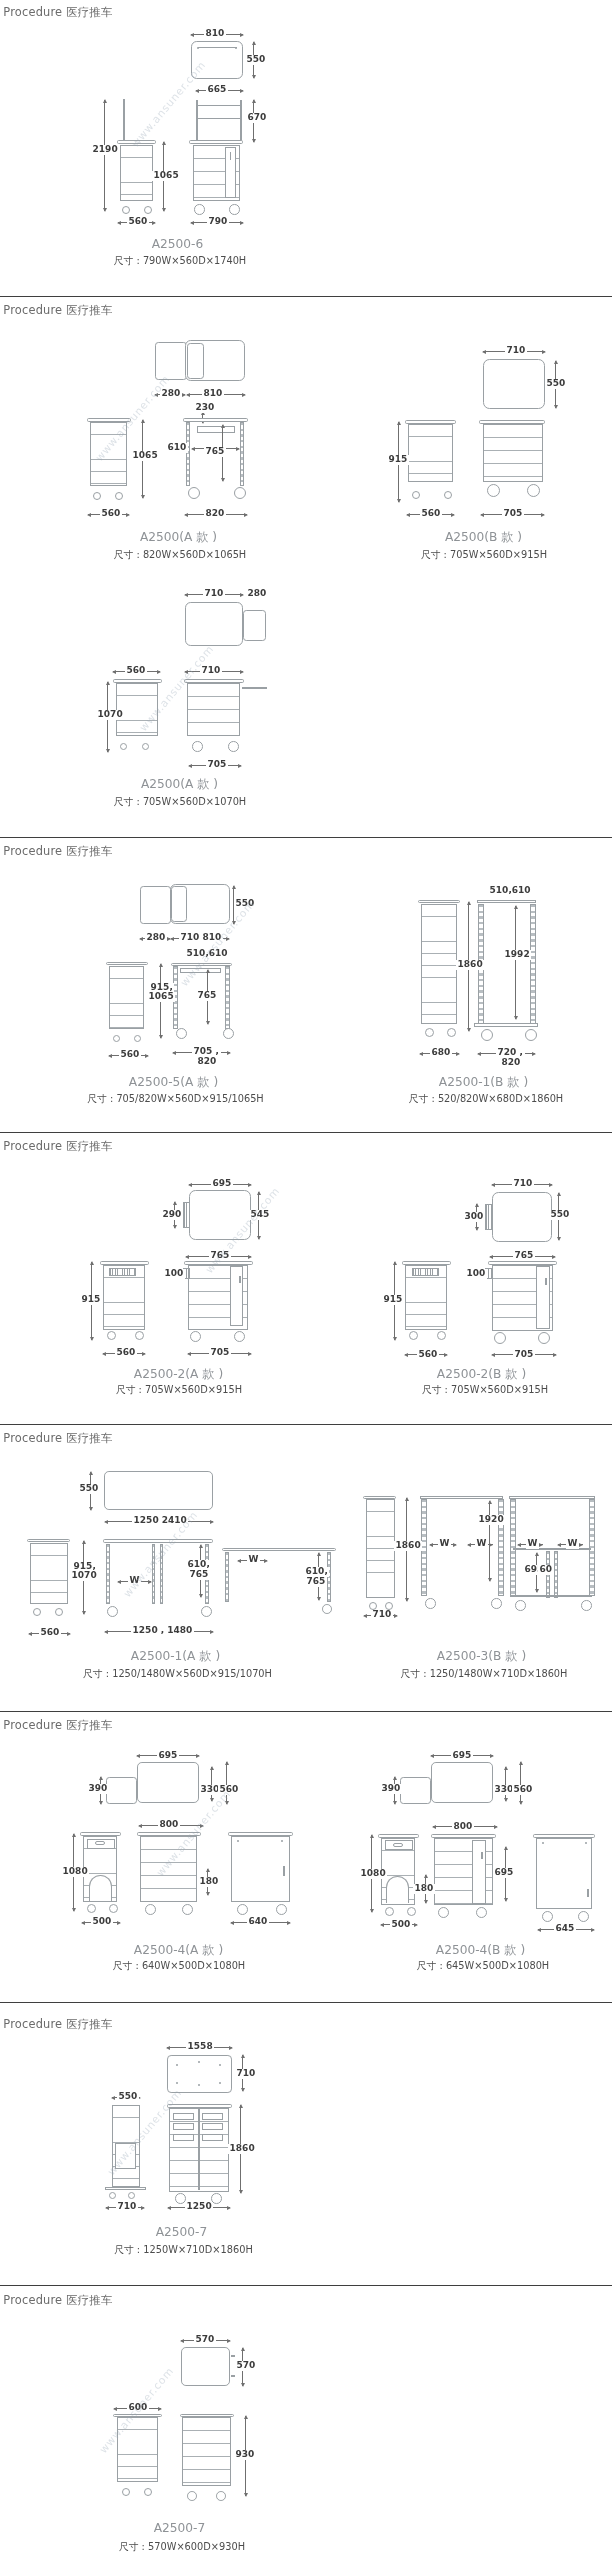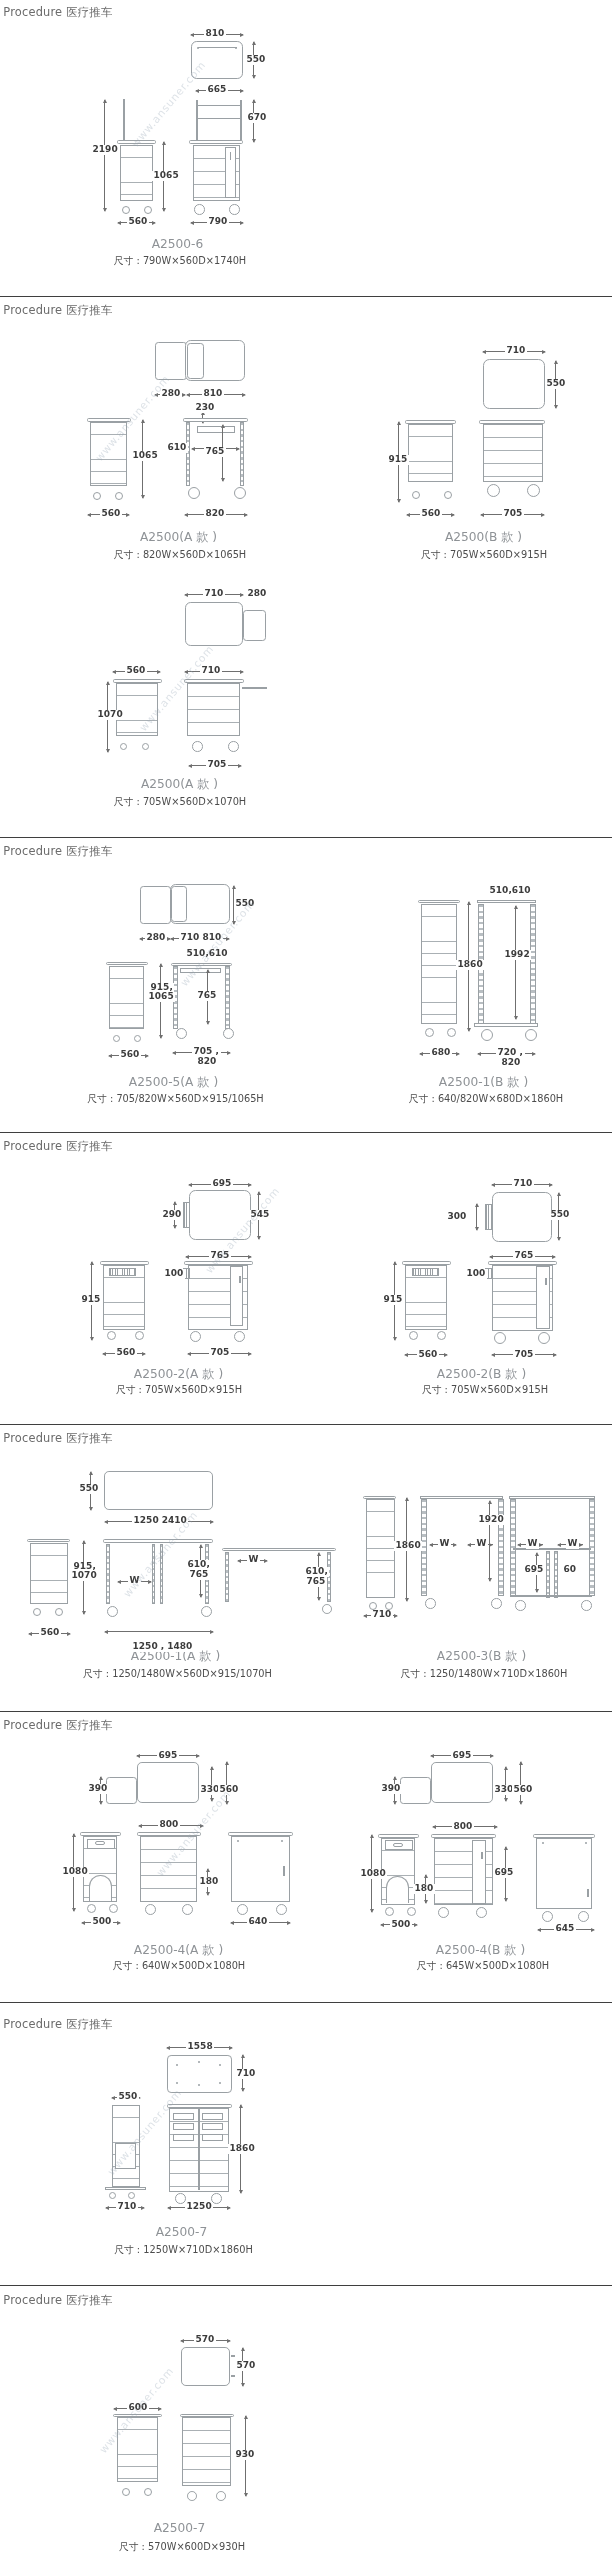--- a/index.html
+++ b/index.html
@@ -218,21 +218,21 @@
     <div class="cs" style="left:481px;top:190px;width:12.2px;height:12.2px"></div>
     <div class="cs" style="left:525px;top:190px;width:12.2px;height:12.2px"></div>
     <div class="dlv" style="left:468px;top:63px;height:129px"></div>
     <div class="dim" style="left:456px;top:121px">1860</div>
     <div class="dlv" style="left:515px;top:67px;height:113px"></div>
     <div class="dim" style="left:503px;top:111px">1992</div>
     <div class="dlh" style="left:478px;top:214px;width:57px"></div>
     <div class="dim" style="left:496px;top:209px">720 ,</div>
     <div class="dim" style="left:500px;top:219px">820</div>
     <div class="cap" style="left:412px;top:235px;width:143px">A2500-1(B 款 )</div>
-    <div class="siz" style="left:390px;top:254px;width:192px">尺寸 : 640/820W×680D×1860H</div>
+    <div class="siz" style="left:390px;top:254px;width:192px">尺寸 : 520/820W×680D×1860H</div>
   </div>
   <div class="divider" style="top:1132px"></div>
 
   <div class="sec" style="top:1134px;height:290px">
     <div class="hdr" style="left:3.3px;top:4.9px">Procedure 医疗推车</div>
     <div class="wm" style="left:188px;top:90px">www.ansuner.com</div>
 
     <div class="tv" style="left:189px;top:56px;width:62px;height:50px;border-radius:6.5px"></div>
     <div class="vent" style="left:183px;top:68px;width:6.5px;height:26px"></div>
     <div class="dlh" style="left:189px;top:50px;width:62px"></div>
@@ -265,21 +265,21 @@
     <div class="cap" style="left:105px;top:232px;width:147px">A2500-2(A 款 )</div>
     <div class="siz" style="left:73px;top:250px;width:212px">尺寸 : 705W×560D×915H</div>
 
     <div class="tv" style="left:492px;top:58px;width:60px;height:50px;border-radius:6.5px"></div>
     <div class="vent" style="left:485px;top:70px;width:6.5px;height:26px"></div>
     <div class="dlh" style="left:492px;top:50px;width:60px"></div>
     <div class="dim" style="left:512px;top:45px">710</div>
     <div class="dlv" style="left:558px;top:59px;height:47px"></div>
     <div class="dim" style="left:549px;top:76px">550</div>
     <div class="dlv" style="left:476px;top:70px;height:26px"></div>
-    <div class="dim" style="left:446px;top:78px">300</div>
+    <div class="dim" style="left:463px;top:78px">300</div>
     <div class="dlh" style="left:490px;top:122px;width:65px"></div>
     <div class="dim" style="left:513px;top:117px">765</div>
     <div class="tb" style="left:488px;top:127px;width:69px;height:4.1px"></div>
     <div class="bx drw" style="left:492px;top:131px;width:61px;height:66px"></div>
     <div class="bx" style="left:536px;top:132px;width:14px;height:63px"></div>
     <div class="ln" style="left:545px;top:144px;width:1.6px;height:6.5px"></div>
     <div class="vent" style="left:485px;top:134px;width:7.3px;height:10.6px"></div>
     <div class="dim" style="left:465px;top:135px">100</div>
     <div class="cs" style="left:494px;top:198px;width:12.2px;height:12.2px"></div>
     <div class="cs" style="left:538px;top:198px;width:12.2px;height:12.2px"></div>
@@ -323,21 +323,21 @@
     <div class="post" style="left:160px;top:118px;width:3.3px;height:60px"></div>
     <div class="post" style="left:205px;top:118px;height:60px"></div>
     <div class="dlh" style="left:118px;top:155px;width:33px"></div>
     <div class="dim" style="left:128px;top:150px">W</div>
     <div class="dlv" style="left:200px;top:119px;height:52px"></div>
     <div class="dim" style="left:186px;top:134px">610,</div>
     <div class="dim" style="left:188px;top:144px">765</div>
     <div class="cs" style="left:107px;top:180px;width:11.4px;height:11.4px"></div>
     <div class="cs" style="left:201px;top:180px;width:11.4px;height:11.4px"></div>
     <div class="dlh" style="left:105px;top:205px;width:108px"></div>
-    <div class="dim" style="left:131px;top:216px">1250 , 1480</div>
+    <div class="dim" style="left:131px;top:200px">1250 , 1480</div>
     <div class="tb" style="left:222px;top:122px;width:114px;height:3.3px"></div>
     <div class="post" style="left:225px;top:126px;height:50px"></div>
     <div class="post" style="left:327px;top:126px;height:50px"></div>
     <div class="dlh" style="left:238px;top:134px;width:29px"></div>
     <div class="dim" style="left:247px;top:129px">W</div>
     <div class="dlv" style="left:318px;top:127px;height:47px"></div>
     <div class="dim" style="left:304px;top:141px">610,</div>
     <div class="dim" style="left:305px;top:151px">765</div>
     <div class="cs" style="left:322px;top:178px;width:9.8px;height:9.8px"></div>
     <div class="cap" style="left:102px;top:222px;width:147px">A2500-1(A 款 )</div>
@@ -367,21 +367,21 @@
     <div class="post" style="left:589px;top:73px;width:5.7px;height:97px"></div>
     <div class="dlh" style="left:518px;top:118px;width:24.5px"></div>
     <div class="dim" style="left:526px;top:113px">W</div>
     <div class="dlh" style="left:558px;top:118px;width:24.5px"></div>
     <div class="dim" style="left:566px;top:113px">W</div>
     <div class="ln" style="left:513px;top:122px;width:78px;height:1.6px"></div>
     <div class="post" style="left:546px;top:125px;height:47px"></div>
     <div class="post" style="left:554px;top:125px;height:47px"></div>
     <div class="dlv" style="left:536px;top:127px;height:39px"></div>
     <div class="dim" style="left:523px;top:139px">695</div>
-    <div class="dim" style="left:562px;top:139px">60</div>
+    <div class="dim" style="left:538px;top:139px">60</div>
     <div class="ln" style="left:510px;top:169px;width:82px;height:1.6px"></div>
     <div class="cs" style="left:515px;top:174px;width:10.6px;height:10.6px"></div>
     <div class="cs" style="left:581px;top:174px;width:10.6px;height:10.6px"></div>
     <div class="cap" style="left:408px;top:222px;width:147px">A2500-3(B 款 )</div>
     <div class="siz" style="left:384px;top:242px;width:200px">尺寸 : 1250/1480W×710D×1860H</div>
   </div>
   <div class="divider" style="top:1711px"></div>
 
   <div class="sec" style="top:1713px;height:289px">
     <div class="hdr" style="left:3.3px;top:4.9px">Procedure 医疗推车</div>

